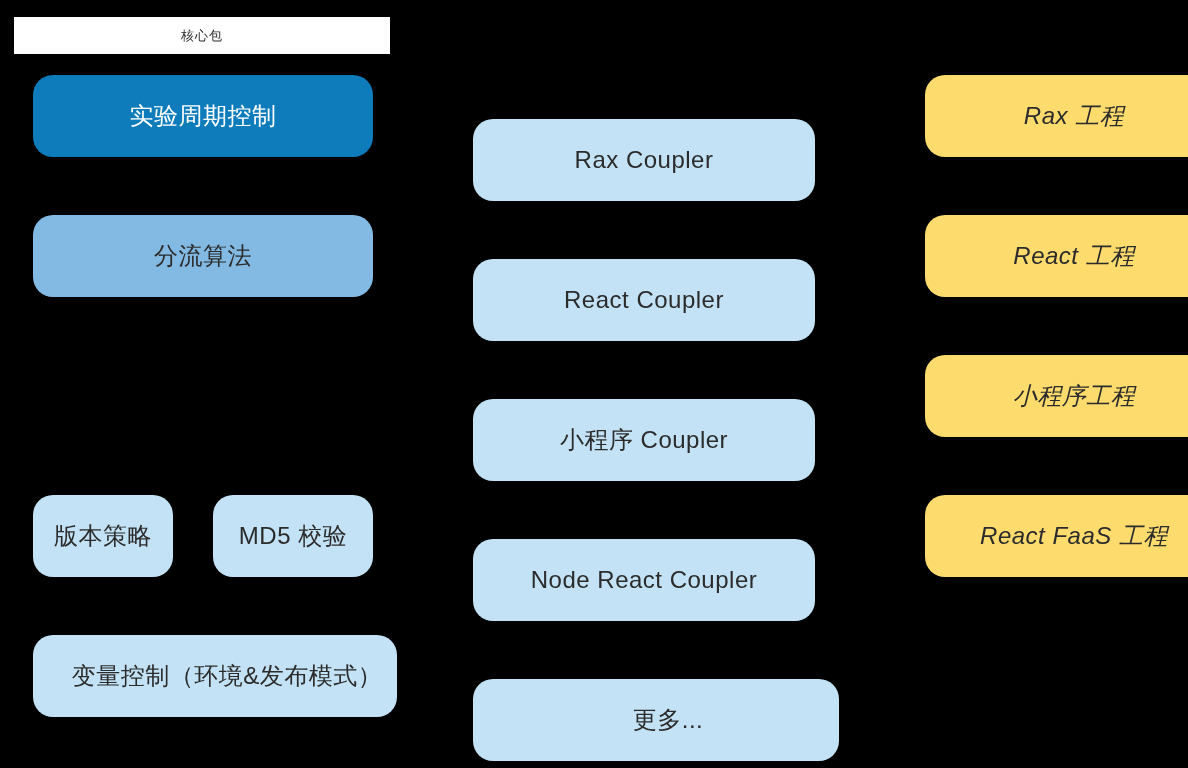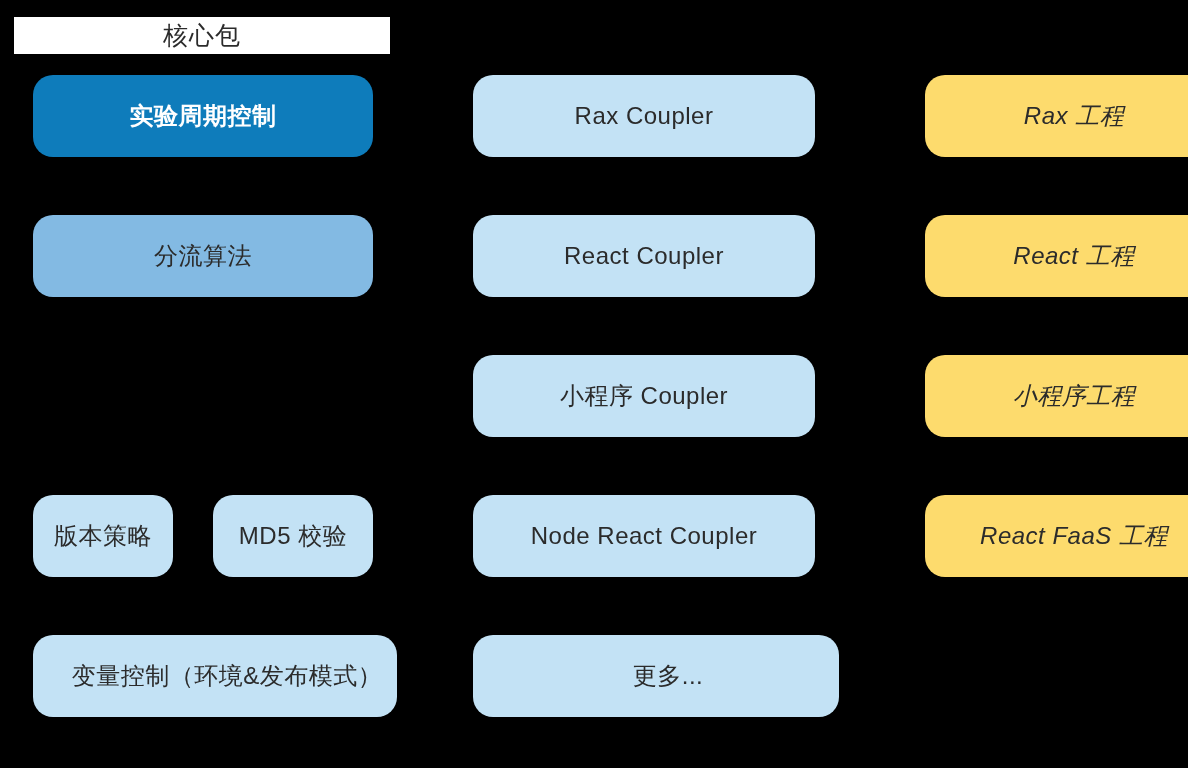--- a/index.html
+++ b/index.html
@@ -19,52 +19,52 @@
     position: absolute;
     left: 14px;
     top: 17px;
     width: 376px;
     height: 37px;
     background: var(--header-bg, #ffffff);
     color: var(--text-dark, #1f1f1f);
     display: flex;
     align-items: center;
     justify-content: center;
-    font-size: 25px;
+    font-size: 13px;
     font-weight: 300;
     letter-spacing: 1px;
   }
   .box {
     position: absolute;
     height: 82px;
     border-radius: 20px;
     display: flex;
     align-items: center;
     justify-content: center;
     font-size: 24px;
     font-weight: 300;
     color: var(--text-dark, #2b2b2b);
     letter-spacing: 0.5px;
     white-space: nowrap;
   }
   
   .col-core    { left: 33px;  width: 340px; }
-  .col-coupler { left: 473px; width: 342px; }
+  .col-coupler { left: 473px; width: 342px; margin-top: 44px; }
   .col-project { left: 925px; width: 298px; font-style: italic; }
   
   .row0 { top: 75px; }
   .row1 { top: 215px; }
   .row2 { top: 355px; }
   .row3 { top: 495px; }
   .row4 { top: 635px; padding-left: 24px; }
   
   .core-small-left  { left: 33px;  width: 140px; }
   .core-small-right { left: 213px; width: 160px; }
   
-  .fill-dark   { background: var(--core-dark, #0e7cbb); color: var(--text-white, #ffffff); font-weight: bold; }
+  .fill-dark   { background: var(--core-dark, #0e7cbb); color: var(--text-white, #ffffff); }
   .fill-medium { background: var(--core-medium, #83bae3); }
   .fill-light  { background: var(--core-light, #c3e2f5); }
   .fill-yellow { background: var(--project-yellow, #fddb6d); }
 </style>
 </head>
 <body>
 
 <div id="canvas">
 
   <div class="header-label">核心包</div>

